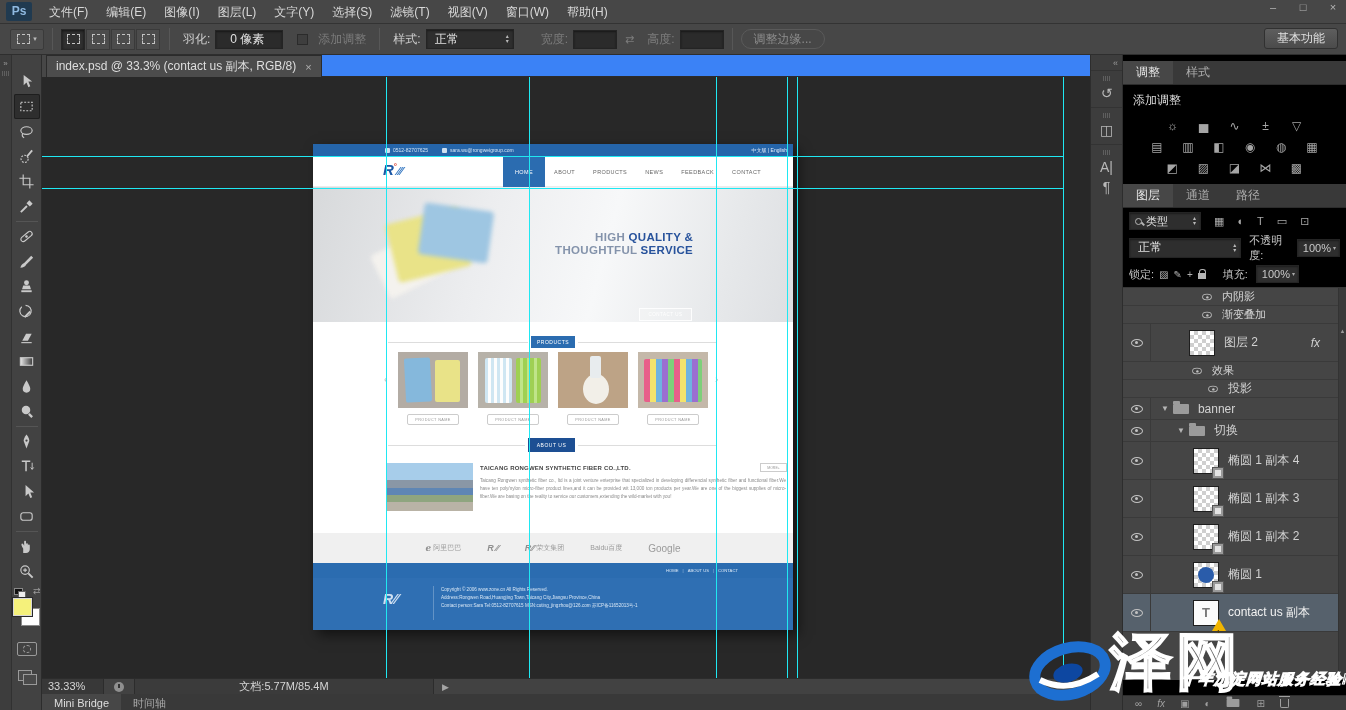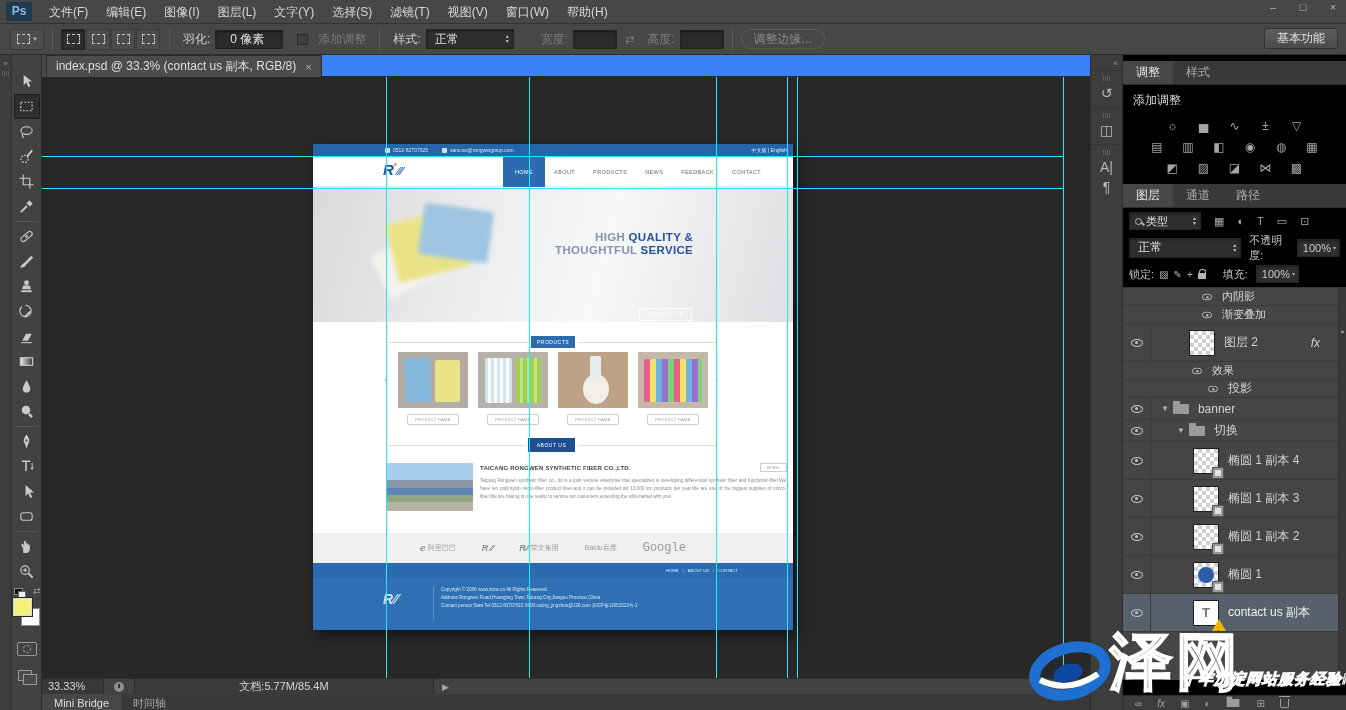--- a/index.html
+++ b/index.html
@@ -124,21 +124,21 @@
   .parrow { position:absolute; top:230px; color:#bbb; font-size:10px; }
   #about-img { position:absolute; left:73px; top:319px; width:87px; height:48px;
       background:linear-gradient(#a7cdea 0 35%,#8a97a6 35% 52%,#5f86b4 52% 66%,#8fa57f 66% 82%,#b9b3a6 82% 100%); }
   #about-title { position:absolute; left:167px; top:321px; font-size:6px; font-weight:bold; color:#444; letter-spacing:.2px; }
   #about-more { position:absolute; left:447px; top:319px; width:27px; height:9px; border:1px solid #ccc; color:#999;
                 font-size:3.5px; display:flex; align-items:center; justify-content:center; }
   #about-body { position:absolute; left:167px; top:333px; width:306px; font-size:4.6px; line-height:7.8px; color:#8a8a8a; text-align:justify; }
   #partners { position:absolute; left:0; top:389px; width:480px; height:30px; background:#f0f0f0;
               display:flex; align-items:center; justify-content:center; gap:26px; color:#9a9a9a; }
   .plogo { font-size:7px; display:flex; align-items:center; gap:2px; }
-  .plogo.serif { font-family:Liberation Mono, monospace; font-size:12px; }
+  .plogo.serif { font-family:Liberation Sans, sans-serif; font-size:10px; }
   .plogo .rmk { font-style:italic; font-weight:bold; font-size:9px; color:#8f8f8f; }
   #site-linkbar { position:absolute; left:0; top:419px; width:480px; height:15px; background:#2b6cb0;
                   display:flex; align-items:center; justify-content:flex-end; padding-right:55px; gap:4px;
                   color:#dce9f7; font-size:4.2px; }
   #site-linkbar .sep { opacity:.6; }
   #site-footer { position:absolute; left:0; top:434px; width:480px; height:52px; background:#2f6fb3; color:#d7e6f5; }
   #foot-logo { position:absolute; left:70px; top:13px; font-size:14px; font-weight:bold; font-style:italic; color:#cfe0f2; }
   #foot-div { position:absolute; left:120px; top:8px; width:1px; height:34px; background:rgba(255,255,255,.25); }
   #foot-copy { position:absolute; left:128px; top:8px; font-size:4.6px; line-height:8px; }
 

